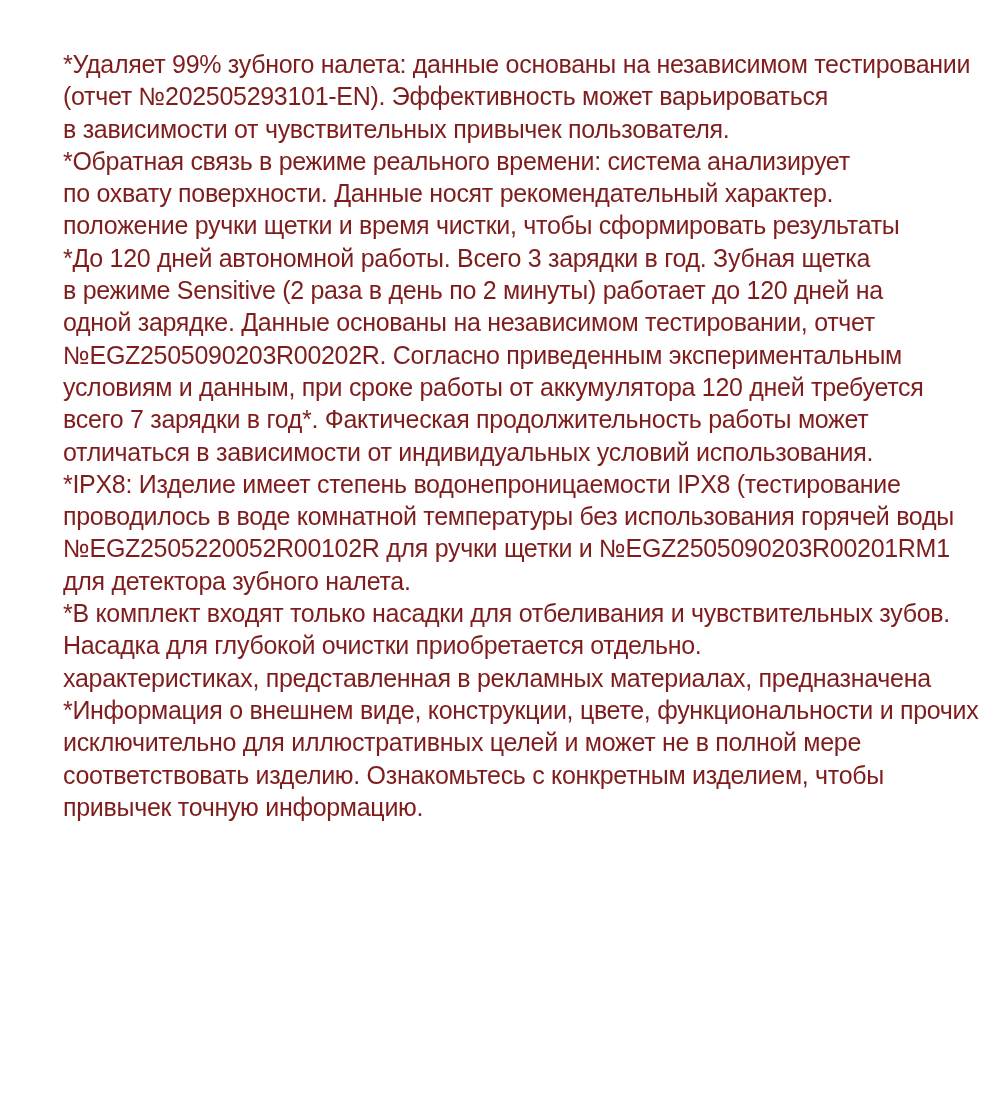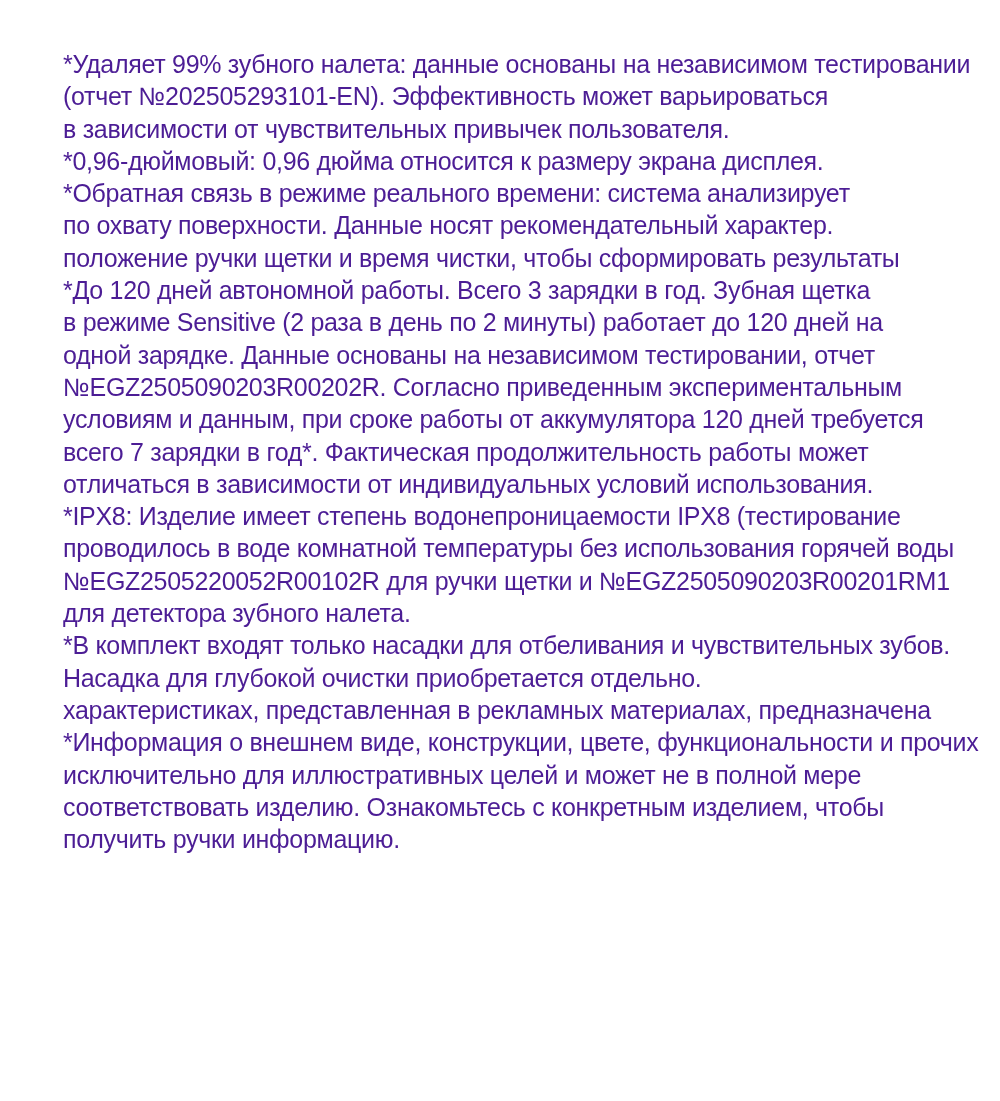--- a/index.html
+++ b/index.html
@@ -18,46 +18,45 @@
     position: absolute;
     left: 63px;
     top: 48px;
     width: 900px;
   }
   .disclaimer-line {
     font-size: 25px;
     line-height: 32.3px;
     letter-spacing: -0.3px;
     font-weight: 400;
-    color: #4c1d95;
+    color: #7f1d1d;
     white-space: nowrap;
   }
 </style>
 </head>
 <body>
 
 <div class="disclaimer">
   <div class="disclaimer-line">*Удаляет 99% зубного налета: данные основаны на независимом тестировании</div>
   <div class="disclaimer-line">(отчет №202505293101-EN). Эффективность может варьироваться</div>
   <div class="disclaimer-line">в зависимости от чувствительных привычек пользователя.</div>
-  <div class="disclaimer-line">*0,96-дюймовый: 0,96 дюйма относится к размеру экрана дисплея.</div>
   <div class="disclaimer-line">*Обратная связь в режиме реального времени: система анализирует</div>
   <div class="disclaimer-line">по охвату поверхности. Данные носят рекомендательный характер.</div>
   <div class="disclaimer-line">положение ручки щетки и время чистки, чтобы сформировать результаты</div>
   <div class="disclaimer-line">*До 120 дней автономной работы. Всего 3 зарядки в год. Зубная щетка</div>
   <div class="disclaimer-line">в режиме Sensitive (2 раза в день по 2 минуты) работает до 120 дней на</div>
   <div class="disclaimer-line">одной зарядке. Данные основаны на независимом тестировании, отчет</div>
   <div class="disclaimer-line">№EGZ2505090203R00202R. Согласно приведенным экспериментальным</div>
   <div class="disclaimer-line">условиям и данным, при сроке работы от аккумулятора 120 дней требуется</div>
   <div class="disclaimer-line">всего 7 зарядки в год*. Фактическая продолжительность работы может</div>
   <div class="disclaimer-line">отличаться в зависимости от индивидуальных условий использования.</div>
   <div class="disclaimer-line">*IPX8: Изделие имеет степень водонепроницаемости IPX8 (тестирование</div>
   <div class="disclaimer-line">проводилось в воде комнатной температуры без использования горячей воды</div>
   <div class="disclaimer-line">№EGZ2505220052R00102R для ручки щетки и №EGZ2505090203R00201RM1</div>
   <div class="disclaimer-line">для детектора зубного налета.</div>
   <div class="disclaimer-line">*В комплект входят только насадки для отбеливания и чувствительных зубов.</div>
   <div class="disclaimer-line">Насадка для глубокой очистки приобретается отдельно.</div>
   <div class="disclaimer-line">характеристиках, представленная в рекламных материалах, предназначена</div>
   <div class="disclaimer-line">*Информация о внешнем виде, конструкции, цвете, функциональности и прочих</div>
   <div class="disclaimer-line">исключительно для иллюстративных целей и может не в полной мере</div>
   <div class="disclaimer-line">соответствовать изделию. Ознакомьтесь с конкретным изделием, чтобы</div>
-  <div class="disclaimer-line">получить ручки информацию.</div>
+  <div class="disclaimer-line">привычек точную информацию.</div>
 </div>
 
 </body></html>

